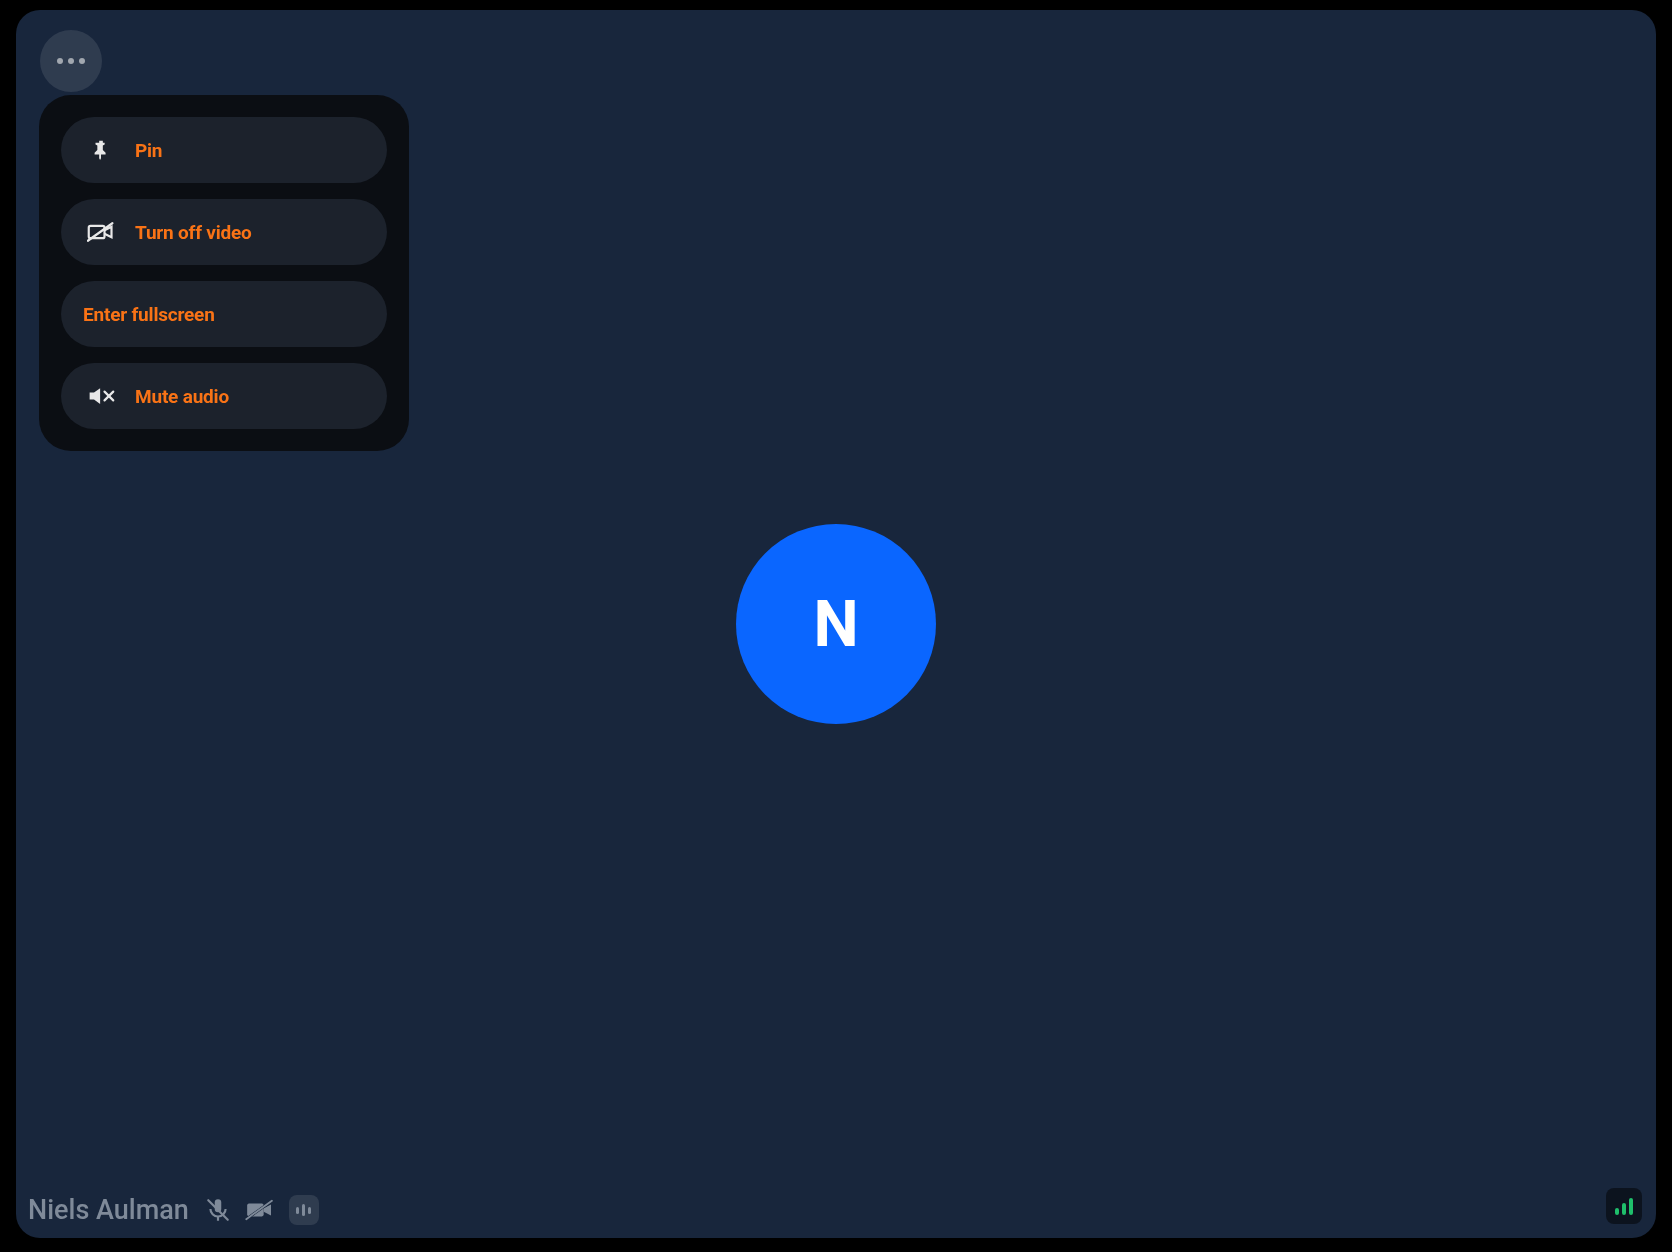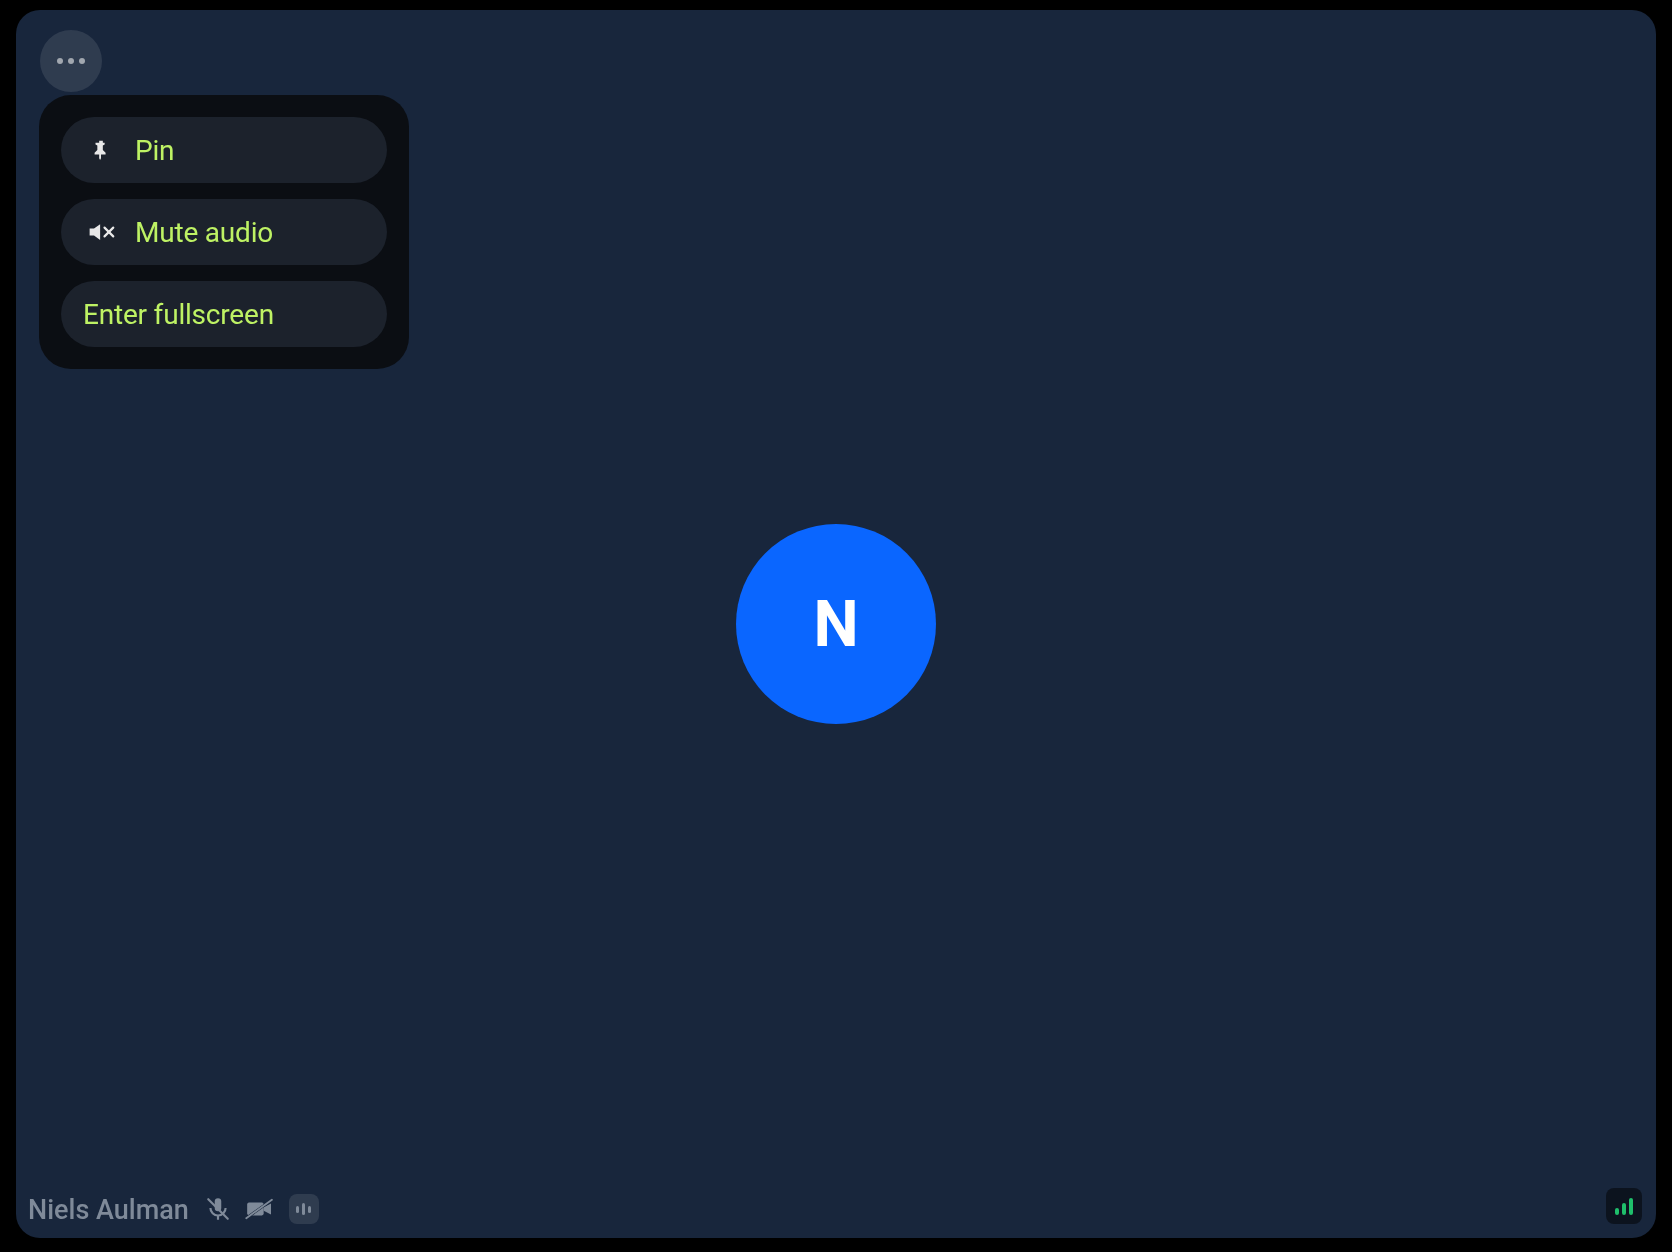--- a/index.html
+++ b/index.html
@@ -66,23 +66,23 @@
     cursor: pointer;
   }
   .menu-item .icon {
     width: 28px;
     display: flex;
     align-items: center;
     justify-content: center;
     color: #e8e8e8;
   }
   .menu-item .label {
-    color: #bef264;
-    font-size: 28px;
-    font-weight: 400;
+    color: #f97316;
+    font-size: 19px;
+    font-weight: 700;
     letter-spacing: -0.2px;
   }
   .avatar {
     position: absolute;
     left: 50%;
     top: 50%;
     transform: translate(-50%, -50%);
     width: 200px;
     height: 200px;
     border-radius: 50%;
@@ -94,21 +94,21 @@
   .avatar .letter {
     color: #fff;
     font-size: 64px;
     font-weight: 700;
   }
   .participant-bar {
     position: absolute;
     left: 12px;
     bottom: 12px;
     display: flex;
-    align-items: flex-start;
+    align-items: center;
     gap: 16px;
   }
   .participant-name {
     color: #7f8a99;
     font-size: 27px;
     font-weight: 500;
   }
   .status-icons {
     display: flex;
     align-items: center;
@@ -158,34 +158,44 @@
       <div class="menu-item">
         <span class="icon">
           <svg width="22" height="26" viewBox="0 0 24 24" fill="currentColor">
             <path d="M14 4V2h-4v2H6v2l2 1v5l-3 3v2h5v4l1 2 1-2v-4h5v-2l-3-3V7l2-1V4z"></path>
           </svg>
         </span>
         <span class="label">Pin</span>
       </div>
 
 
+      <div class="menu-item">
+        <span class="icon">
+          <svg width="30" height="24" viewBox="0 0 32 24" fill="none" stroke="currentColor" stroke-width="2.5">
+            <rect x="2" y="5" width="18" height="14" rx="2"></rect>
+            <path d="M20 10 L28 6 V18 L20 14"></path>
+            <line x1="1" y1="22" x2="29" y2="2" stroke-linecap="round"></line>
+          </svg>
+        </span>
+        <span class="label">Turn off video</span>
+      </div>
+
+      <div class="menu-item">
+        <span class="label" style="margin-left:-4px;">Enter fullscreen</span>
+      </div>
 
       <div class="menu-item">
         <span class="icon">
           <svg width="30" height="24" viewBox="0 0 32 24" fill="none" stroke="currentColor" stroke-width="2.5">
             <path d="M3 8 H8 L15 3 V21 L8 16 H3 Z" fill="currentColor" stroke="none"></path>
             <line x1="20" y1="7" x2="30" y2="17" stroke-linecap="round"></line>
             <line x1="30" y1="7" x2="20" y2="17" stroke-linecap="round"></line>
           </svg>
         </span>
         <span class="label">Mute audio</span>
-      </div>
-
-      <div class="menu-item">
-        <span class="label" style="margin-left:-4px;">Enter fullscreen</span>
       </div>
 
     </div>
 
     <div class="avatar" style="background: rgb(10, 102, 255);">
       <span class="letter">N</span>
     </div>
 
     <div class="participant-bar">
       <span class="participant-name">Niels Aulman</span>

